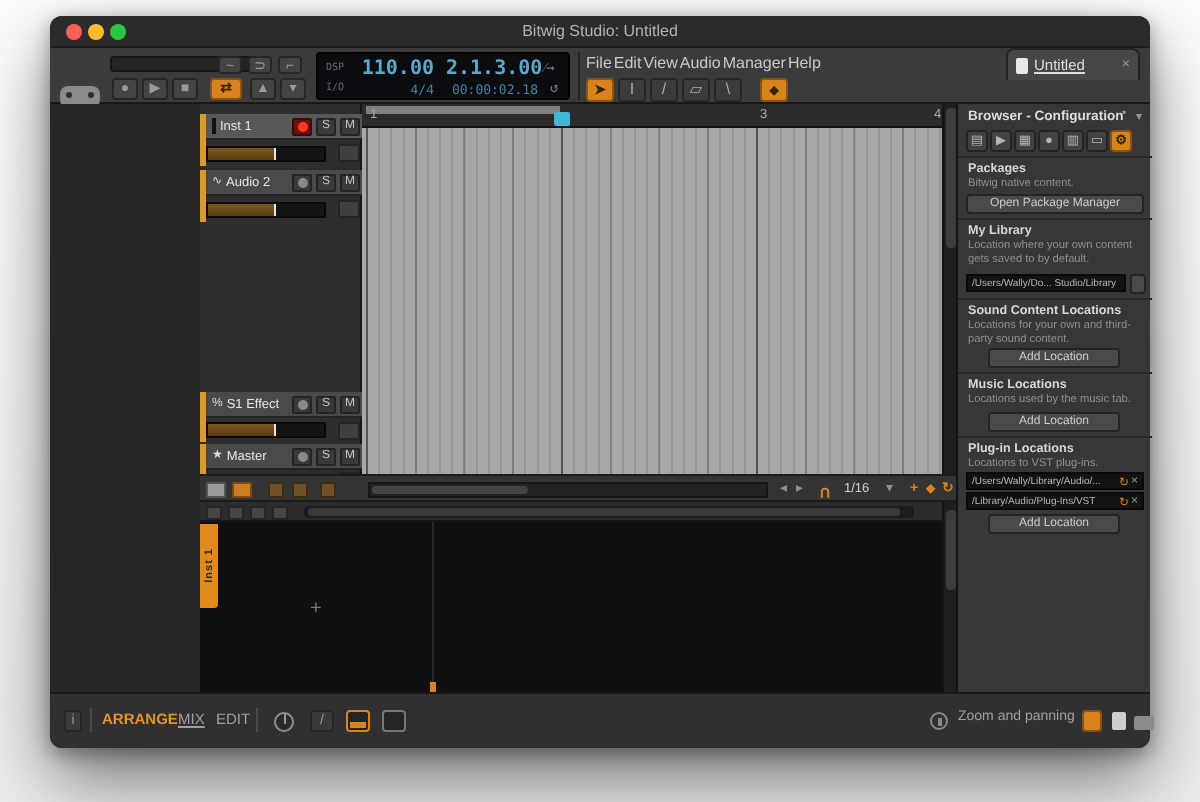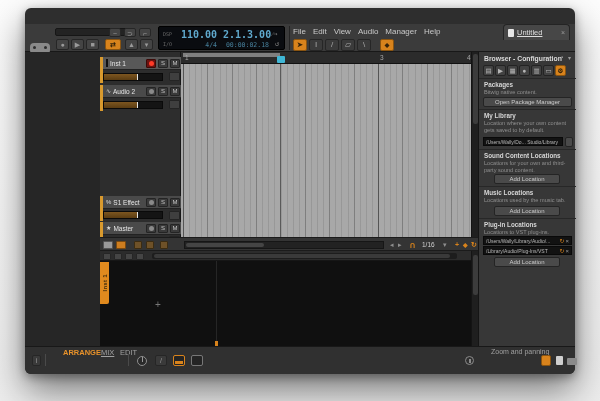--- a/index.html
+++ b/index.html
@@ -19,21 +19,21 @@
   .tbtn2{position:absolute;background:#444;border:1px solid #262626;border-radius:2px;
          color:#9a9a9a;font-size:7px;line-height:9px;text-align:center;}
   .tbtn2.low{top:15px;height:11px;line-height:10px;}
   .orange{background:#d8831c !important;color:#35230a !important;border-color:#8a5410 !important;font-weight:bold;}
   #display{position:absolute;left:133px;top:2px;width:127px;height:24px;background:#0a0c10;
            border:1px solid #000;border-radius:2px;font-family:"DejaVu Sans Mono",monospace;}
   .dlab{position:absolute;font-size:5px;color:#6a6a6a;}
   .dbig{position:absolute;font-size:10px;font-weight:bold;color:#5fa8cc;text-align:right;letter-spacing:0;}
   .dsml{position:absolute;font-size:6.5px;color:#47809c;text-align:right;}
   .dico{position:absolute;font-size:7px;color:#7d7d7d;}
-  #menu{position:absolute;left:268px;top:3px;display:flex;gap:7px;font-size:8px;color:#c9c9c9;}
+  #menu{position:absolute;left:268px;top:3px;display:flex;gap:1px;font-size:8px;color:#c9c9c9;}
   #menu span{cursor:default;}
   .tool{position:absolute;top:15px;width:14px;height:12px;border:1px solid #262626;border-radius:2px;
         background:#3b3b3b;color:#aaa;font-size:8px;line-height:10px;text-align:center;}
   #doc-tab{position:absolute;left:478px;top:0;width:67px;height:16px;background:#474747;
            border:1px solid #242424;border-bottom:none;border-radius:4px 4px 0 0;
            display:flex;align-items:center;padding:0 4px;gap:3px;}
   .page-ic{width:6px;height:8px;background:#e8e8e8;border-radius:1px;position:relative;}
   
   #main{position:absolute;left:0;top:44px;width:550px;height:294px;background:#262626;}
   #inspector{position:absolute;left:0;top:0;width:75px;height:294px;background:#242424;border-right:1px solid #171717;}
@@ -104,21 +104,21 @@
   .bbtn{position:absolute;height:10px;background:#4a4a4a;border:1px solid #242424;border-radius:2px;
         font-size:6px;color:#cccccc;text-align:center;line-height:9px;}
   .bpath{position:absolute;height:9px;background:#121212;border:1px solid #090909;display:flex;align-items:center;
          padding:0 2px;gap:1px;font-size:5px;color:#b8b8b8;}
   .bpath .pt{flex:1;white-space:nowrap;overflow:hidden;}
   .bpath .rf{color:#d8831c;font-size:6px;flex:none;}
   .bpath .cl{color:#9a9a9a;font-size:6px;flex:none;}
   
   #bottombar{position:absolute;left:0;top:338px;width:550px;height:28px;background:#303030;
              border-top:1px solid #181818;border-radius:0 0 6px 6px;}
-  .bb{position:absolute;top:1px;font-size:7.5px;color:#a0a0a0;margin-left:12px;}
+  .bb{position:absolute;top:8px;font-size:7.5px;color:#a0a0a0;}
   .bb.sel{color:#e8922a;font-weight:bold;}
   .bbsep{position:absolute;top:7px;width:1px;height:12px;background:#1d1d1d;border-right:1px solid #4a4a4a;}
   .bbico{position:absolute;top:8px;width:12px;height:11px;border:1px solid #262626;border-radius:2px;
          background:#3a3a3a;color:#999;font-size:7px;line-height:9px;text-align:center;}
   .panelbtn{position:absolute;top:8px;width:12px;height:11px;border-radius:2px;background:#242424;border:1px solid #555;}
   .panelbtn.on{border-color:#d8831c;}
   .panelbtn.on::after{content:"";position:absolute;left:1px;right:1px;bottom:1px;height:3px;background:#d8831c;}
   .kb-ic{position:absolute;top:11px;width:10px;height:7px;background:#8a8a8a;border-radius:1px;}
   .doc-ic{position:absolute;top:9px;width:7px;height:9px;background:#cfcfcf;border-radius:1px;}
   .circle-ic{position:absolute;top:9px;width:9px;height:9px;border:1px solid #8a8a8a;border-radius:50%;}
@@ -128,20 +128,26 @@
   .gamepad{position:absolute;left:5px;top:19px;width:20px;height:11px;background:#8a8a8a;border-radius:4px;}
   .gamepad::before,.gamepad::after{content:"";position:absolute;top:3px;width:3px;height:3px;border-radius:50%;background:#2e2e2e;}
   .gamepad::before{left:3px;} .gamepad::after{right:3px;}
   .thinbar{position:absolute;left:30px;top:4px;width:74px;height:8px;background:#232323;border:1px solid #161616;border-radius:2px;}
 </style>
 </head>
 <body>
 
 <div id="window">
 
+  <div id="titlebar">
+    <div class="light" style="left:8px;background:#ff5f57;"></div>
+    <div class="light" style="left:19px;background:#febc2e;"></div>
+    <div class="light" style="left:30px;background:#28c840;"></div>
+    <div id="title">Bitwig Studio: Untitled</div>
+  </div>
 
   <div id="toolbar">
     <div class="gamepad"></div>
     <div class="thinbar"></div>
     <div class="tbtn2" style="left:84px;top:4px;width:12px;height:9px;"><span>~</span></div>
     <div class="tbtn2" style="left:99px;top:4px;width:12px;height:9px;"><span>⊃</span></div>
     <div class="tbtn2" style="left:114px;top:4px;width:12px;height:9px;"><span>⌐</span></div>
     <div class="tbtn2 low" style="left:31px;width:13px;"><span>●</span></div>
     <div class="tbtn2 low" style="left:46px;width:13px;"><span>▶</span></div>
     <div class="tbtn2 low" style="left:61px;width:13px;"><span>■</span></div>

